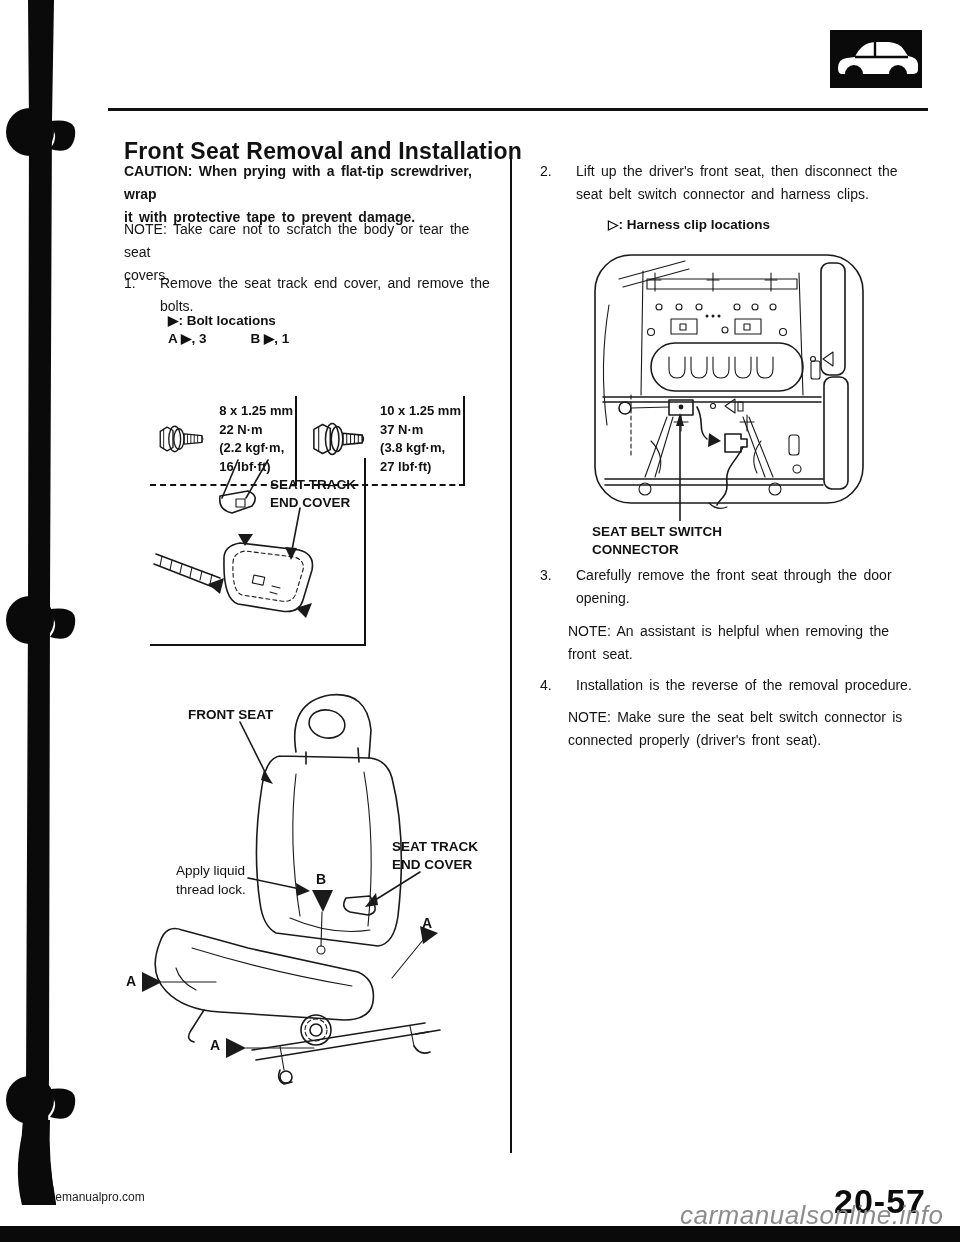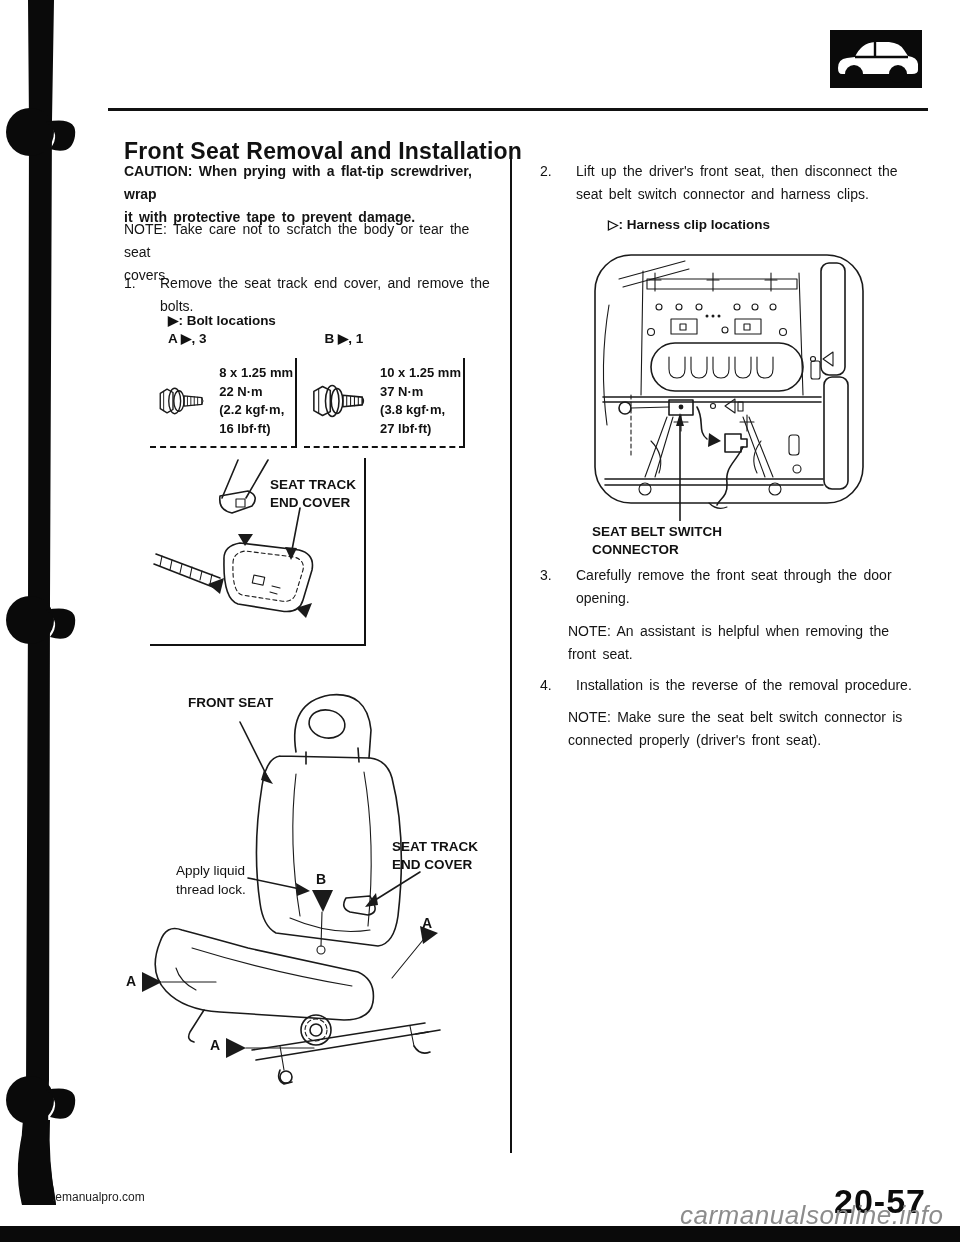--- a/index.html
+++ b/index.html
@@ -30,21 +30,21 @@
 
   .small-bold {
     font-weight:bold; font-size:13.5px; line-height:18px;
     white-space:pre-line; color:#111;
   }
   .spec-line { font-weight:bold; font-size:13px; line-height:18.5px; white-space:nowrap; }
 
   .bolt-box {
     position:absolute; height:90px;
     border-right:2px solid #111; border-bottom:2px dashed #111;
-    display:flex; align-items:center; gap:14px; padding:4px 2px 6px 6px;
+    display:flex; align-items:center; gap:14px; padding:4px 2px 6px 6px;margin-top:38px;
   }
 
   .cover-box {
     position:absolute;
     border-right:2px solid #111; border-bottom:2px solid #111;
   }
 
   svg.line-art { stroke:#1a1a1a; fill:none; stroke-width:1.6; stroke-linecap:round; stroke-linejoin:round; }
   svg.line-art .fillb { fill:#1a1a1a; stroke:none; }
   svg.line-art .thin { stroke-width:1.1; }
@@ -94,21 +94,21 @@
   <div class="abs step" style="left:124px;top:272px;width:380px;">
     <div class="step-num">1.</div>
     <div class="body-text">Remove the seat track end cover, and remove the
 bolts.</div>
   </div>
 
   <div class="abs" style="left:168px;top:312px;">
     <div class="small-bold" style="font-size:13.5px;line-height:17px;">▶: Bolt locations</div>
     <div style="display:flex;margin-top:1px;">
       <span class="small-bold">A ▶, 3</span>
-      <span class="small-bold" style="margin-left:118px;">B ▶, 1</span>
+      <span class="small-bold" style="margin-left:44px;">B ▶, 1</span>
     </div>
   </div>
 
   <div class="bolt-box" style="left:150px;top:358px;width:147px;">
     <svg class="line-art" width="58" height="50" viewBox="0 0 58 50">
       <path d="M5,16 L13,11 L20,15 L20,35 L13,39 L5,34 Z"></path>
       <path class="thin" d="M9,13.5 L9,36.5"></path>
       <ellipse cx="22" cy="25" rx="7" ry="15"></ellipse>
       <ellipse cx="27" cy="25" rx="6" ry="12"></ellipse>
       <path d="M33,19 L54,21 L54,29 L33,31 Z"></path>
@@ -199,21 +199,21 @@
       <path d="M300,194 L252,224"></path>
       <polygon class="fillb" points="256,215 245,229 258,227"></polygon>
 
       <polygon class="fillb" points="22,294 22,314 42,304"></polygon>
       <path class="thin" d="M42,304 L96,304"></path>
       <polygon class="fillb" points="300,248 318,255 303,266"></polygon>
       <path class="thin" d="M303,262 L272,300"></path>
       <polygon class="fillb" points="106,360 106,380 126,370"></polygon>
       <path class="thin" d="M126,370 L194,370"></path>
     </svg>
-    <div class="abs small-bold" style="left:68px;top:16px;">FRONT SEAT</div>
+    <div class="abs small-bold" style="left:68px;top:28px;">FRONT SEAT</div>
     <div class="abs" style="left:56px;top:183px;font-size:13.5px;line-height:19px;white-space:pre-line;">Apply liquid
 thread lock.</div>
     <div class="abs small-bold" style="left:196px;top:192px;font-size:14px;">B</div>
     <div class="abs small-bold" style="left:272px;top:160px;">SEAT TRACK
 END COVER</div>
     <div class="abs small-bold" style="left:6px;top:294px;font-size:14px;">A</div>
     <div class="abs small-bold" style="left:302px;top:236px;font-size:14px;">A</div>
     <div class="abs small-bold" style="left:90px;top:358px;font-size:14px;">A</div>
   </div>
 

